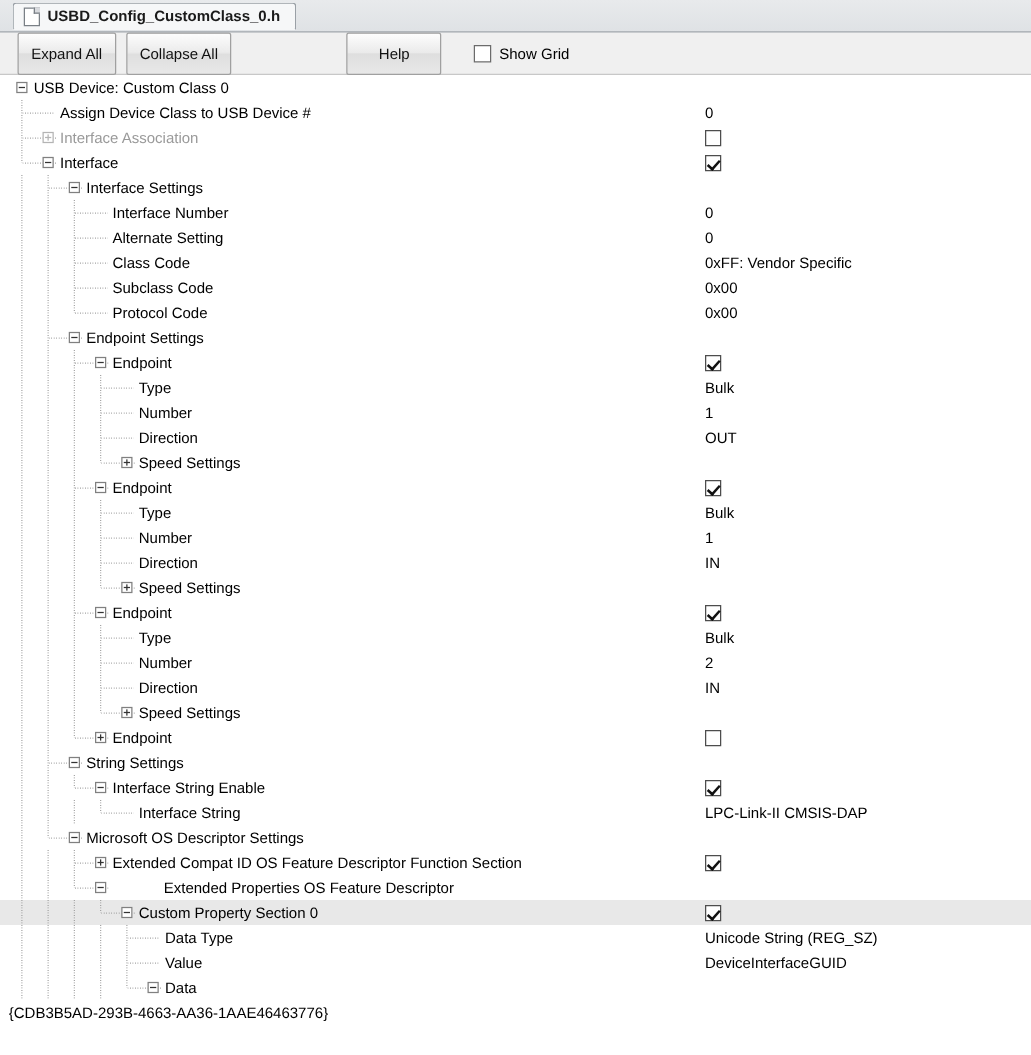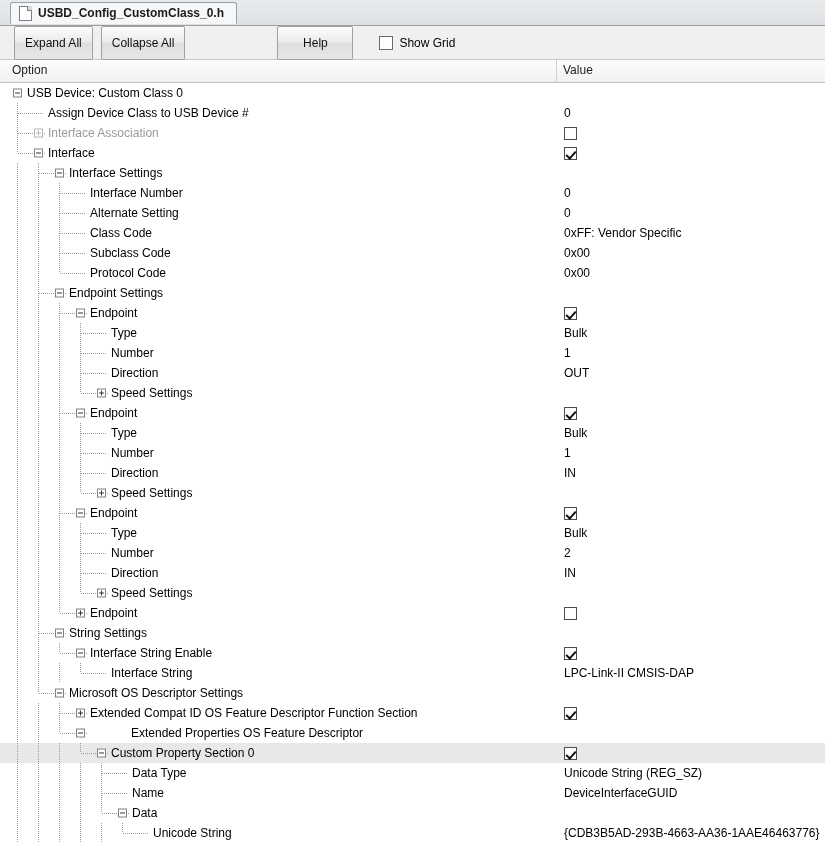--- a/index.html
+++ b/index.html
@@ -268,24 +268,20 @@
     <button class="tb-btn">Collapse All</button>
     <span class="tb-gap-lg"></span>
     <button class="tb-btn">Help</button>
     <span class="tb-gap-md"></span>
     <label class="checkwrap">
       <span class="chk-sq"></span>
       <span>Show Grid</span>
     </label>
   </div>
 
-  <div class="hdr">
-    <div class="hdr-option">Option</div>
-    <div class="hdr-value">Value</div>
-  </div>
 
   <div class="tree" id="tree">
       <div class="row">
         <div class="label-cell">
           <div class="exp" style="left: 13px;"></div>
           <span class="node-text" style="left: 27px;">USB Device: Custom Class 0</span>
         </div>
         <div class="value-cell"></div>
       </div>
       <div class="row">
@@ -704,50 +700,40 @@
         </div>
       </div>
       <div class="row">
         <div class="label-cell">
           <div class="vline" style="left: 17px;"></div>
           <div class="vline" style="left: 38px;"></div>
           <div class="vline" style="left: 59px;"></div>
           <div class="vline" style="left: 80px;"></div>
           <div class="vline" style="left: 101px;"></div>
           <div class="hline" style="left: 102px; width: 26px;"></div>
-          <span class="node-text" style="left: 132px;">Name</span>
+          <span class="node-text" style="left: 132px;">Value</span>
         </div>
         <div class="value-cell">
           <span>DeviceInterfaceGUID</span>
         </div>
       </div>
       <div class="row">
         <div class="label-cell">
           <div class="vline" style="left: 17px;"></div>
           <div class="vline" style="left: 38px;"></div>
           <div class="vline" style="left: 59px;"></div>
           <div class="vline" style="left: 80px;"></div>
           <div class="vline half" style="left: 101px;"></div>
           <div class="hline" style="left: 102px; width: 27px;"></div>
           <div class="exp" style="left: 118px;"></div>
           <span class="node-text" style="left: 132px;">Data</span>
         </div>
         <div class="value-cell"></div>
       </div>
       <div class="row">
-        <div class="label-cell">
-          <div class="vline" style="left: 17px;"></div>
-          <div class="vline" style="left: 38px;"></div>
-          <div class="vline" style="left: 59px;"></div>
-          <div class="vline" style="left: 80px;"></div>
-          <div class="vline" style="left: 101px;"></div>
-          <div class="vline half" style="left: 122px;"></div>
-          <div class="hline" style="left: 123px; width: 26px;"></div>
-          <span class="node-text" style="left: 153px;">Unicode String</span>
-        </div>
         <div class="value-cell">
           <span>{CDB3B5AD-293B-4663-AA36-1AAE46463776}</span>
         </div>
       </div>
     </div>
 
   <div class="hscroll"></div>
 </div>
 
 </body></html>

